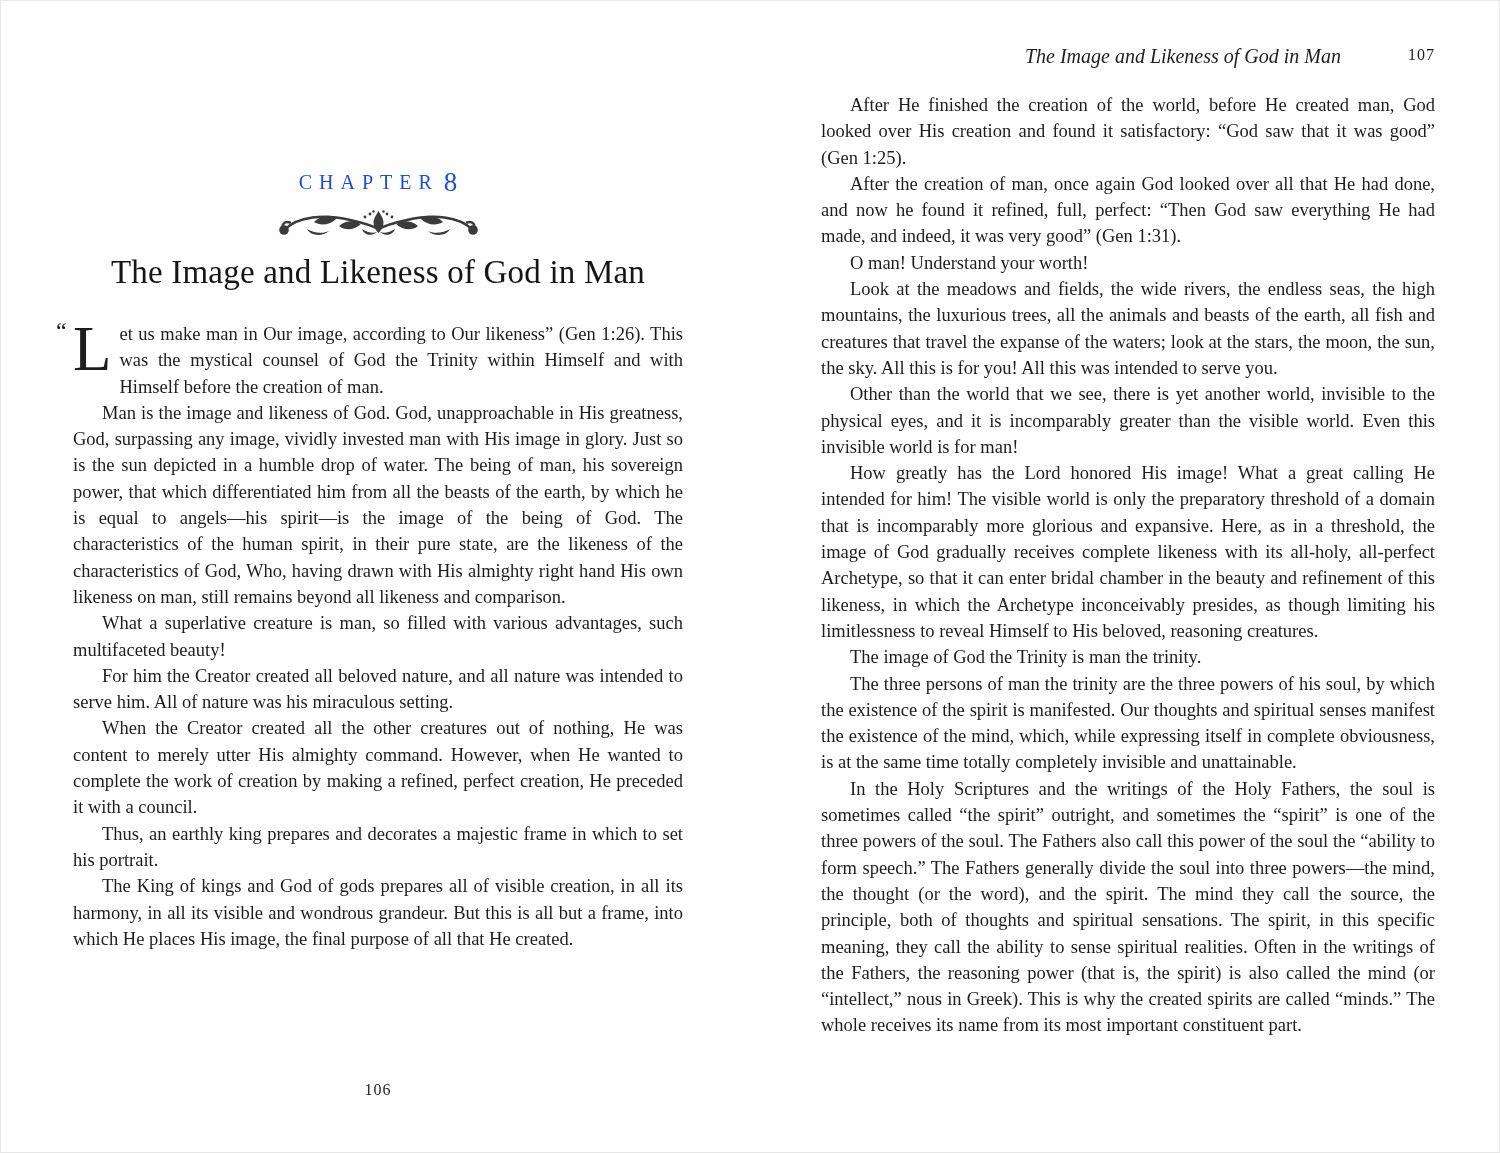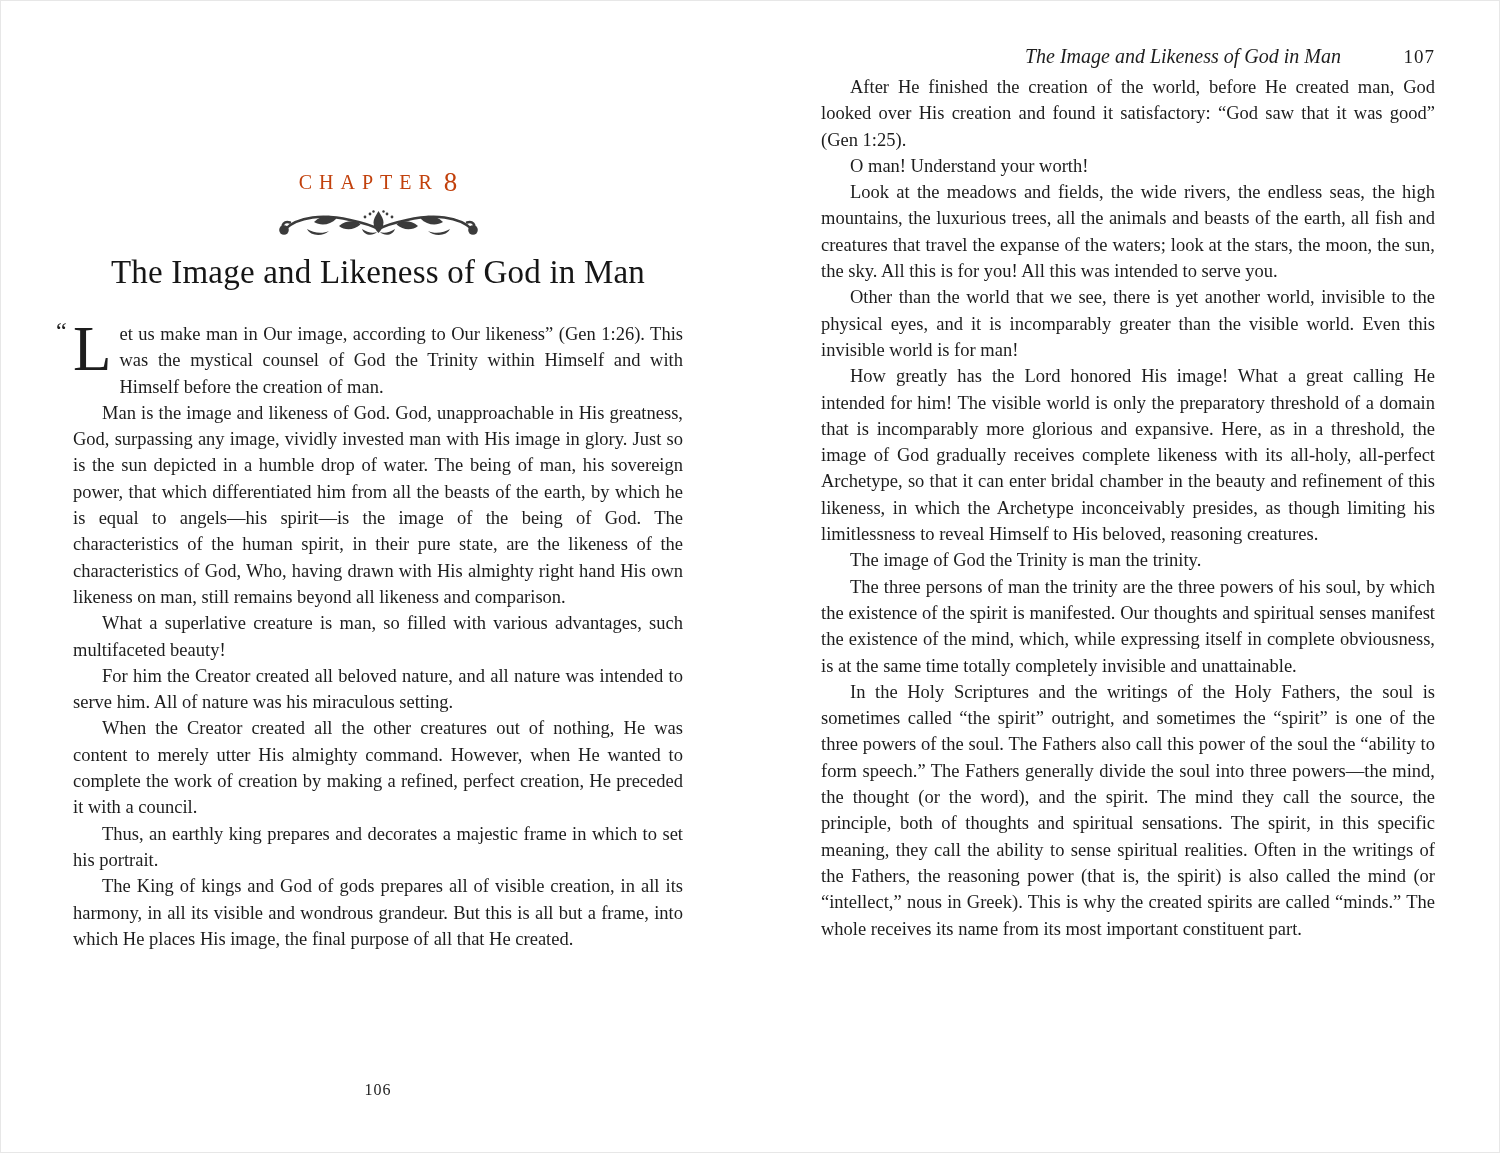--- a/index.html
+++ b/index.html
@@ -20,21 +20,21 @@
     position: absolute;
     left: 72px;
     top: 0;
     width: 610px;
   }
   .chapter-head {
     margin-top: 166px;
     text-align: center;
     font-size: 20px;
     letter-spacing: 7px;
-    color: #c2410c;
+    color: #1d4ed8;
   }
   .chapter-num {
     font-size: 27px;
     letter-spacing: 0;
     margin-left: 5px;
     vertical-align: -2px;
   }
   .ornament-row {
     text-align: center;
     margin-top: 10px;
@@ -95,24 +95,24 @@
     display: block;
     font-style: italic;
     text-align: center;
     margin: 0 40px 0 150px;
     white-space: nowrap;
   }
   .rh-folio {
     position: absolute;
     right: 0;
     top: 1px;
-    font-size: 19px;
+    font-size: 16px;
     letter-spacing: 1px;
   }
-  .body-right { margin-top: 2px; }
+  .body-right { margin-top: 20px; }
   .it { }
 
   .orn-svg { display: inline-block; vertical-align: top; }
 </style>
 </head>
 <body>
 
 <div class="canvas">
 
   <div class="page-left">
@@ -170,20 +170,21 @@
 
   <div class="page-right">
 
     <div class="running-head">
       <span class="rh-title">The Image and Likeness of God in Man</span>
       <span class="rh-folio">107</span>
     </div>
 
     <div class="body-copy body-right">
       <p>After He finished the creation of the world, before He created man, God looked over His creation and found it satisfactory: “God saw that it was good” (Gen 1:25).</p>
+      <p>After the creation of man, once again God looked over all that He had done, and now he found it refined, full, perfect: “Then God saw everything He had made, and indeed, it was very good” (Gen 1:31).</p>
       <p>O man! Understand your worth!</p>
       <p>Look at the meadows and fields, the wide rivers, the endless seas, the high mountains, the luxurious trees, all the animals and beasts of the earth, all fish and creatures that travel the expanse of the waters; look at the stars, the moon, the sun, the sky. All this is for you! All this was intended to serve you.</p>
       <p>Other than the world that we see, there is yet another world, invisible to the physical eyes, and it is incomparably greater than the visible world. Even this invisible world is for man!</p>
       <p>How greatly has the Lord honored His image! What a great calling He intended for him! The visible world is only the preparatory threshold of a domain that is incomparably more glorious and expansive. Here, as in a threshold, the image of God gradually receives complete likeness with its all-holy, all-perfect Archetype, so that it can enter bridal chamber in the beauty and refinement of this likeness, in which the Archetype inconceivably presides, as though limiting his limitlessness to reveal Himself to His beloved, reasoning creatures.</p>
       <p>The image of God the Trinity is man the trinity.</p>
       <p>The three persons of man the trinity are the three powers of his soul, by which the existence of the spirit is manifested. Our thoughts and spiritual senses manifest the existence of the mind, which, while expressing itself in complete obviousness, is at the same time totally completely invisible and unattainable.</p>
       <p>
         <span>In the Holy Scriptures and the writings of the Holy Fathers, the soul is sometimes called “the spirit” outright, and sometimes the “spirit” is one of the three powers of the soul. The Fathers also call this power of the soul the “ability to form speech.” The Fathers generally divide the soul into three powers—the mind, the thought (or the word), and the spirit. The mind they call the source, the principle, both of thoughts and spiritual sensations. The spirit, in this specific meaning, they call the ability to sense spiritual realities. Often in the writings of the Fathers, the reasoning power (that is, the spirit) is also called the mind (or “intellect,” </span><span class="it">nous</span><span> in Greek). This is why the created spirits are called “minds.” The whole receives its name from its most important constituent part.</span>
       </p>
     </div>

